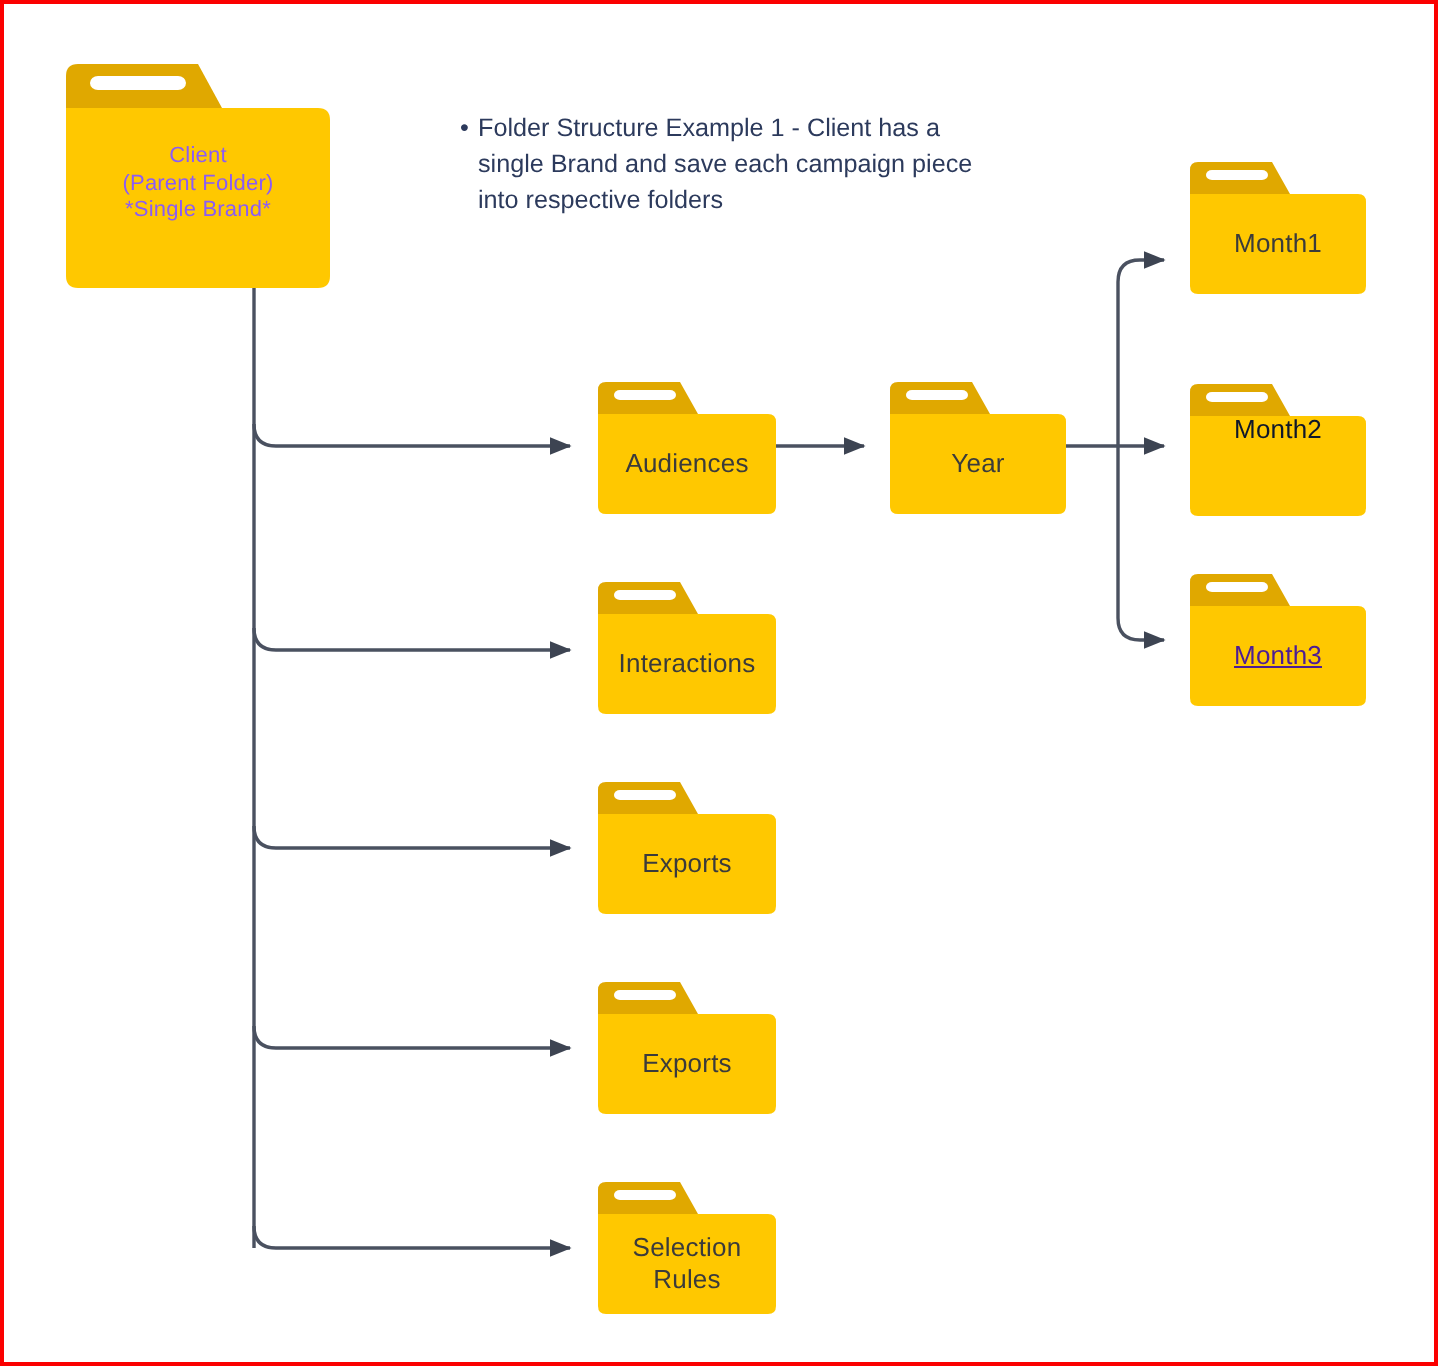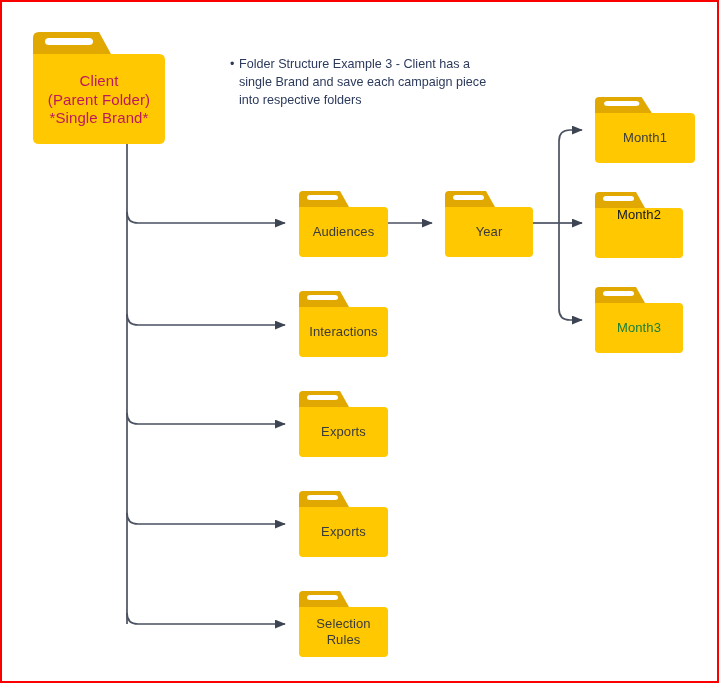--- a/index.html
+++ b/index.html
@@ -85,32 +85,32 @@
       <path marker-end="url(#arrowhead)" d="M386,221 L430,221"></path>
       <path d="M531,221 L557,221"></path>
       <path marker-end="url(#arrowhead)" d="M557,221 L557,139 Q557,128 568,128 L580,128"></path>
       <path marker-end="url(#arrowhead)" d="M557,221 L580,221"></path>
       <path marker-end="url(#arrowhead)" d="M557,221 L557,307 Q557,318 568,318 L580,318"></path>
     </g>
   </svg>
 
   <div class="note" style="left: 228px; top: 54px; width: 262px; color: rgb(44, 58, 92);">
     <span class="bullet">•</span>
-    <span class="note-text">Folder Structure Example 3 - Client has a single Brand and save each campaign piece into respective folders</span>
+    <span class="note-text">Folder Structure Example 1 - Client has a single Brand and save each campaign piece into respective folders</span>
   </div>
 
   <div class="folder" style="left: 31px; top: 30px; width: 132px; height: 112px;">
     <svg class="fld-svg" preserveAspectRatio="none" viewBox="0 0 132 112">
         <g>
           <path d="M6,0 H66 L78,22 H0 V6 Q0,0 6,0 Z" fill="#e0a800"></path>
           <path d="M0,22 H126 Q132,22 132,28 V106 Q132,112 126,112 H6 Q0,112 0,106 Z" fill="#ffc800"></path>
           <rect x="12" y="6" width="48" height="7" rx="4" fill="#ffffff"></rect>
         </g>
       </svg>
-    <div class="fld-label" style="font-size: 15px; color: #be185d; top: 40.465px;">Client
+    <div class="fld-label" style="font-size: 11px; color: #8b5cf6; top: 40.465px;">Client
 (Parent Folder)
 *Single Brand*</div>
   </div>
 
   <div class="folder" style="left: 297px; top: 289px; width: 89px; height: 66px;">
     <svg class="fld-svg" preserveAspectRatio="none" viewBox="0 0 89 66">
         <g>
           <path d="M4,0 H41 L50,16 H0 V4 Q0,0 4,0 Z" fill="#e0a800"></path>
           <path d="M0,16 H85 Q89,16 89,20 V62 Q89,66 85,66 H4 Q0,66 0,62 Z" fill="#ffc800"></path>
           <rect x="8" y="4" width="31" height="5" rx="3" fill="#ffffff"></rect>
@@ -168,21 +168,21 @@
     <svg class="fld-svg" preserveAspectRatio="none" viewBox="0 0 88 66">
         <g>
           <path d="M4,0 H41 L50,16 H0 V4 Q0,0 4,0 Z" fill="#e0a800"></path>
           <path d="M0,16 H84 Q88,16 88,20 V62 Q88,66 84,66 H4 Q0,66 0,62 Z" fill="#ffc800"></path>
           <rect x="8" y="4" width="31" height="5" rx="3" fill="#ffffff"></rect>
         </g>
       </svg>
     <div class="fld-label" style="font-size: 13px; color: rgb(59, 59, 59); top: 33.07px;">Year</div>
   </div>
 
-  <div class="folder" style="left: 593px; top: 95px; width: 100px; height: 66px;">
+  <div class="folder" style="left: 593px; top: 79px; width: 88px; height: 66px;">
     <svg class="fld-svg" preserveAspectRatio="none" viewBox="0 0 88 66">
         <g>
           <path d="M4,0 H41 L50,16 H0 V4 Q0,0 4,0 Z" fill="#e0a800"></path>
           <path d="M0,16 H84 Q88,16 88,20 V62 Q88,66 84,66 H4 Q0,66 0,62 Z" fill="#ffc800"></path>
           <rect x="8" y="4" width="31" height="5" rx="3" fill="#ffffff"></rect>
         </g>
       </svg>
     <div class="fld-label" style="font-size: 13px; color: rgb(59, 59, 59); top: 33.07px;">Month1</div>
   </div>
 
@@ -198,16 +198,16 @@
   </div>
 
   <div class="folder" style="left: 593px; top: 285px; width: 88px; height: 66px;">
     <svg class="fld-svg" preserveAspectRatio="none" viewBox="0 0 88 66">
         <g>
           <path d="M4,0 H41 L50,16 H0 V4 Q0,0 4,0 Z" fill="#e0a800"></path>
           <path d="M0,16 H84 Q88,16 88,20 V62 Q88,66 84,66 H4 Q0,66 0,62 Z" fill="#ffc800"></path>
           <rect x="8" y="4" width="31" height="5" rx="3" fill="#ffffff"></rect>
         </g>
       </svg>
-    <div class="fld-label" style="font-size: 13px; color: #15803d; top: 33.07px;">Month3</div>
+    <div class="fld-label" style="font-size: 13px; color: #4c1d95; top: 33.07px; text-decoration: underline;">Month3</div>
   </div>
 
 </div>
 
 </body></html>

